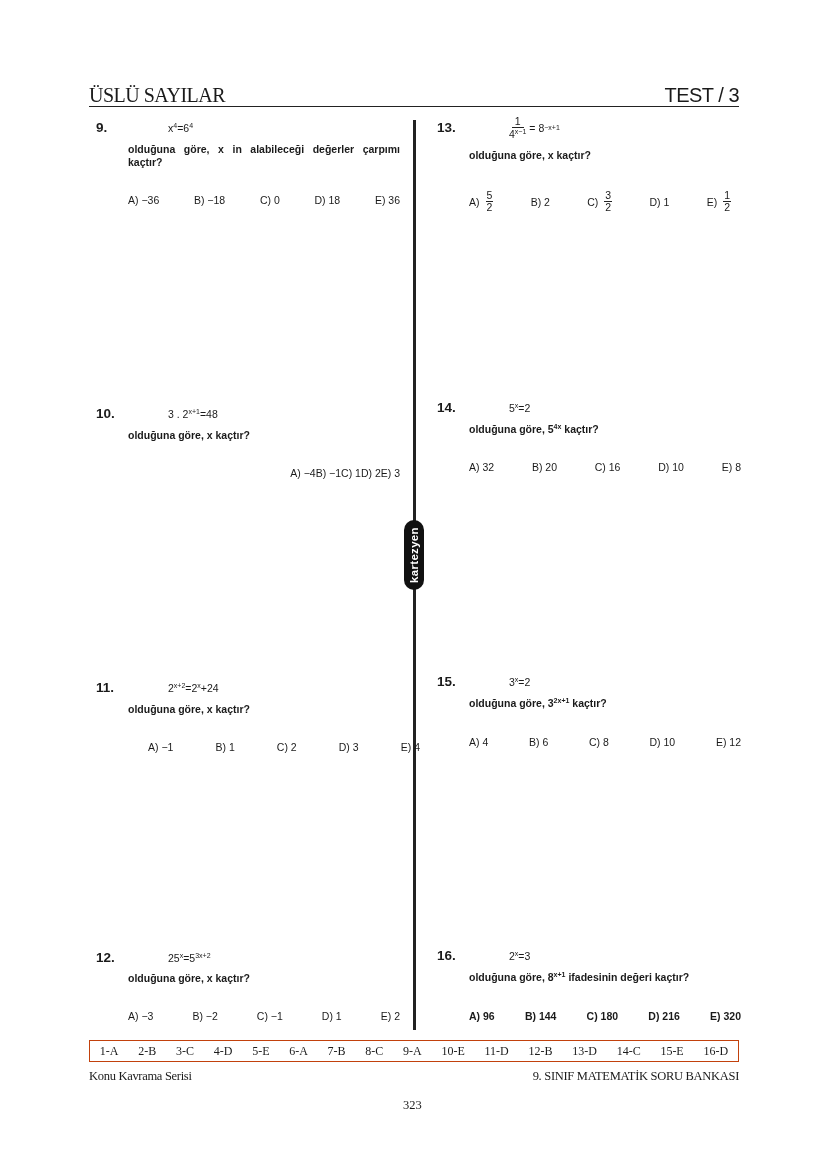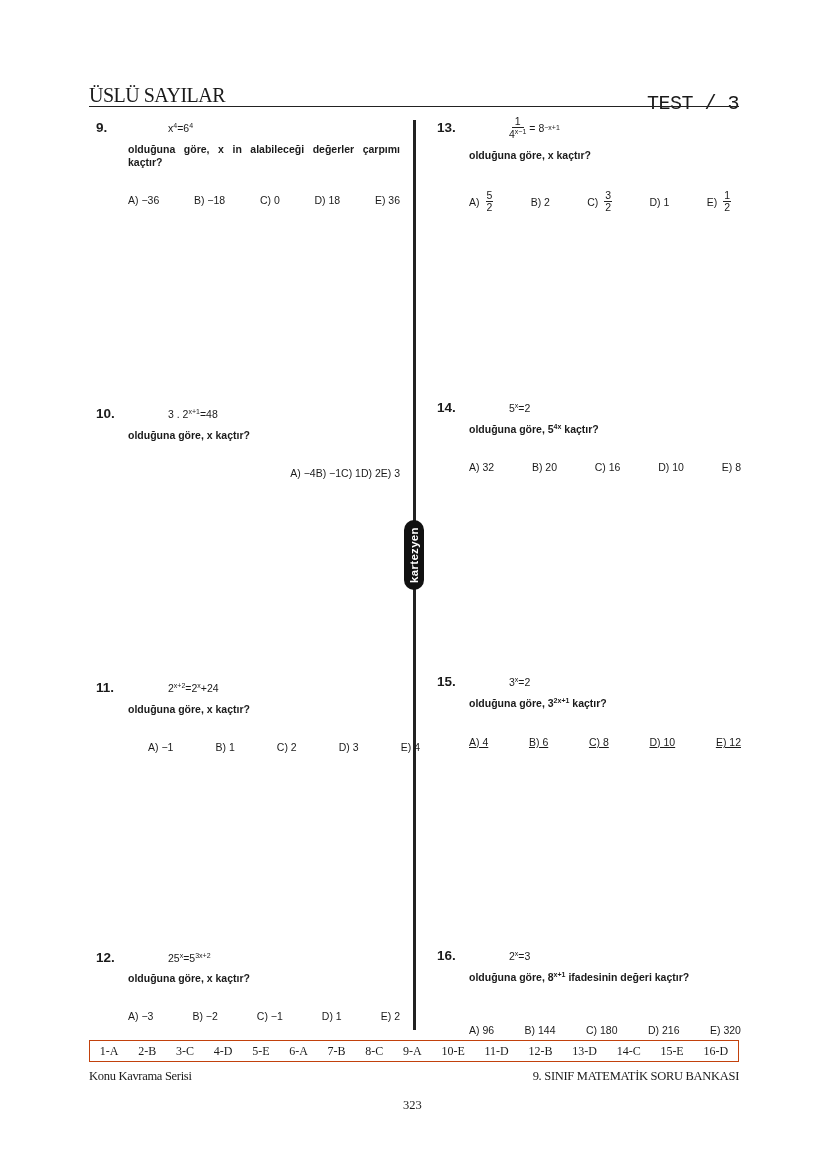--- a/index.html
+++ b/index.html
@@ -1,19 +1,19 @@
 <!DOCTYPE html>
 <html><head>
 <meta charset="utf-8">
 <style>
   html, body { margin:0; padding:0; background:#ffffff; }
   body { width:828px; height:1171px; position:relative; overflow:hidden; color:#1a1a1a; font-family:"Liberation Sans", sans-serif; }
   .abs { position:absolute; }
   .header-left { left:89px; top:84px; font-family:"Liberation Serif", serif; font-size:20px; letter-spacing:-0.5px; }
-  .header-right { right:89px; top:92px; font-family:Liberation Mono, monospace; font-size:20px; letter-spacing:-0.5px; }
+  .header-right { right:89px; top:84px; font-family:Liberation Sans, sans-serif; font-size:20px; letter-spacing:-0.5px; }
   .header-rule { left:89px; top:106px; width:650px; height:0; border-top:1.5px solid #222; }
   .divider { left:413px; top:120px; width:2.5px; height:910px; background:#222; }
   .brand { left:404px; top:520px; width:20px; height:70px; background:#111; border-radius:10px; }
   .brand span { position:absolute; left:50%; top:50%; transform:translate(-50%,-50%) rotate(-90deg); color:#fff; font-size:11.5px; font-weight:bold; white-space:nowrap; letter-spacing:0.3px; }
   .q { position:absolute; width:290px; }
   .q .num { position:absolute; left:0; top:0; font-weight:bold; font-size:13.5px; }
   .q .formula { position:absolute; left:72px; top:0; font-size:10.5px; white-space:nowrap; }
   .q .formula sup { font-size:7px; vertical-align:4px; line-height:0; }
   .q .stem { position:absolute; left:32px; font-weight:bold; font-size:10.5px; line-height:13px; text-align:justify; width:272px; }
   .q .stem sup { font-size:7px; vertical-align:4px; line-height:0; }
@@ -141,34 +141,34 @@
     <span class="opt">C) 16</span>
     <span class="opt">D) 10</span>
     <span class="opt">E) 8</span>
   </div>
 </div>
 
 <div class="q" style="left:437px; top:674px;">
   <div class="num">15.</div>
   <div class="formula" style="top:2px;"><span>3</span><sup>x</sup><span>=2</span></div>
   <div class="stem" style="top:23px;"><span>olduğuna göre, 3</span><sup>2x+1</sup><span> kaçtır?</span></div>
-  <div class="opts" style="top:62px;text-decoration:underline;">
+  <div class="opts" style="top:62px;">
     <span class="opt">A) 4</span>
     <span class="opt">B) 6</span>
     <span class="opt">C) 8</span>
     <span class="opt">D) 10</span>
     <span class="opt">E) 12</span>
   </div>
 </div>
 
 <div class="q" style="left:437px; top:948px;">
   <div class="num">16.</div>
   <div class="formula" style="top:2px;"><span>2</span><sup>x</sup><span>=3</span></div>
   <div class="stem" style="top:23px;"><span>olduğuna göre, 8</span><sup>x+1</sup><span> ifadesinin değeri kaçtır?</span></div>
-  <div class="opts" style="top:76px;">
+  <div class="opts" style="top:62px;font-weight:bold;">
     <span class="opt">A) 96</span>
     <span class="opt">B) 144</span>
     <span class="opt">C) 180</span>
     <span class="opt">D) 216</span>
     <span class="opt">E) 320</span>
   </div>
 </div>
 
 <div class="abs answers">
   <span>1-A</span>

